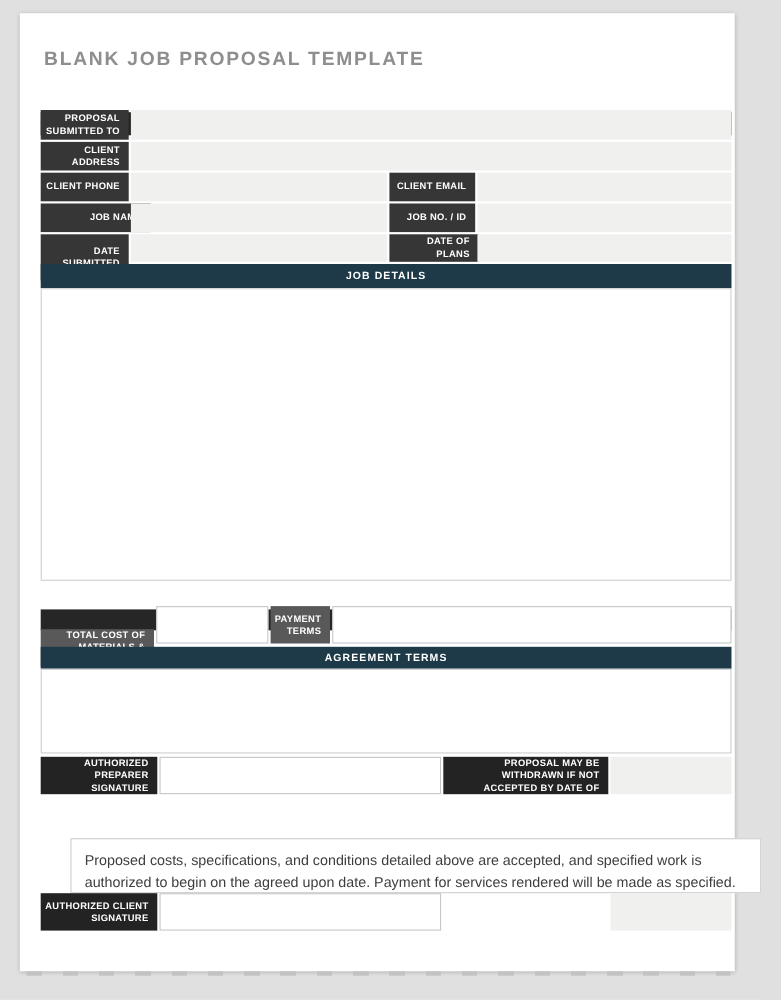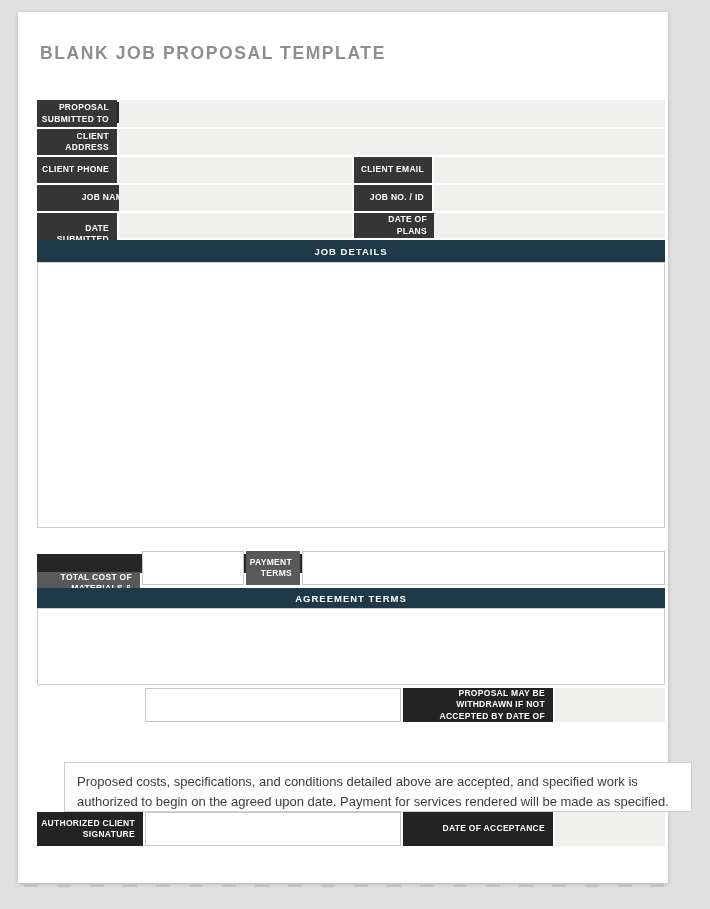--- a/index.html
+++ b/index.html
@@ -88,26 +88,26 @@
 
     <div class="abs bar bar-black" style="left:19px; top:518px; width:628px; height:19px;text-align:right;">COST</div>
     <div class="abs lbl lbl-gray" style="left:19px; top:560px; width:103px; height:34px;">TOTAL COST OF MATERIALS &amp; LABOR</div>
     <div class="abs field-white" style="left:124px; top:539px; width:102px; height:34px;"></div>
     <div class="abs lbl lbl-gray" style="left:228px; top:539px; width:54px; height:34px;">PAYMENT TERMS</div>
     <div class="abs field-white" style="left:284px; top:539px; width:363px; height:34px;"></div>
 
     <div class="abs bar bar-teal" style="left:19px; top:576px; width:628px; height:20px;">AGREEMENT TERMS</div>
     <div class="abs box-white" style="left:19px; top:596px; width:628px; height:77px;"></div>
 
+    <div class="abs lbl lbl-sig" style="left:19px; top:676px; width:106px; height:34px;">AUTHORIZED PREPARER SIGNATURE</div>
     <div class="abs field-white" style="left:127px; top:676px; width:256px; height:34px;"></div>
     <div class="abs lbl lbl-sig" style="left:385px; top:676px; width:150px; height:34px;">PROPOSAL MAY BE WITHDRAWN IF NOT ACCEPTED BY DATE OF</div>
     <div class="abs field-gray" style="left:537px; top:676px; width:110px; height:34px;"></div>
 
     <div class="abs box-white accept-body" style="left:19px; top:750px; width:628px; height:50px;">Proposed costs, specifications, and conditions detailed above are accepted, and specified work is authorized to begin on the agreed upon date.  Payment for services rendered will be made as specified.</div>
 
     <div class="abs lbl lbl-sig" style="left:19px; top:800px; width:106px; height:34px;">AUTHORIZED CLIENT SIGNATURE</div>
     <div class="abs field-white" style="left:127px; top:800px; width:256px; height:34px;"></div>
-    <div class="abs lbl lbl-sig" style="left:385px; top:800px; width:150px; height:34px;">DATE OF ACCEPTANCE</div>
     <div class="abs field-gray" style="left:537px; top:800px; width:110px; height:34px;"></div>
 
   </div>
   <div class="page-dashes"></div>
 </div>
 
 </body></html>

